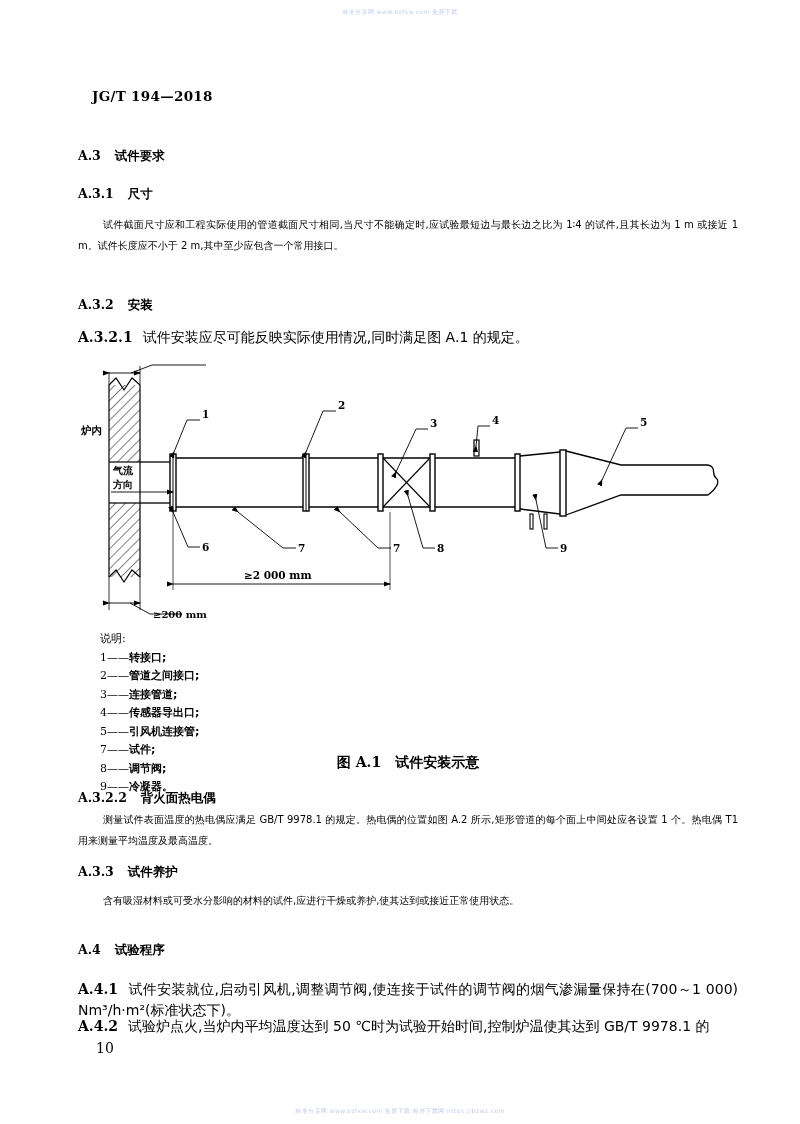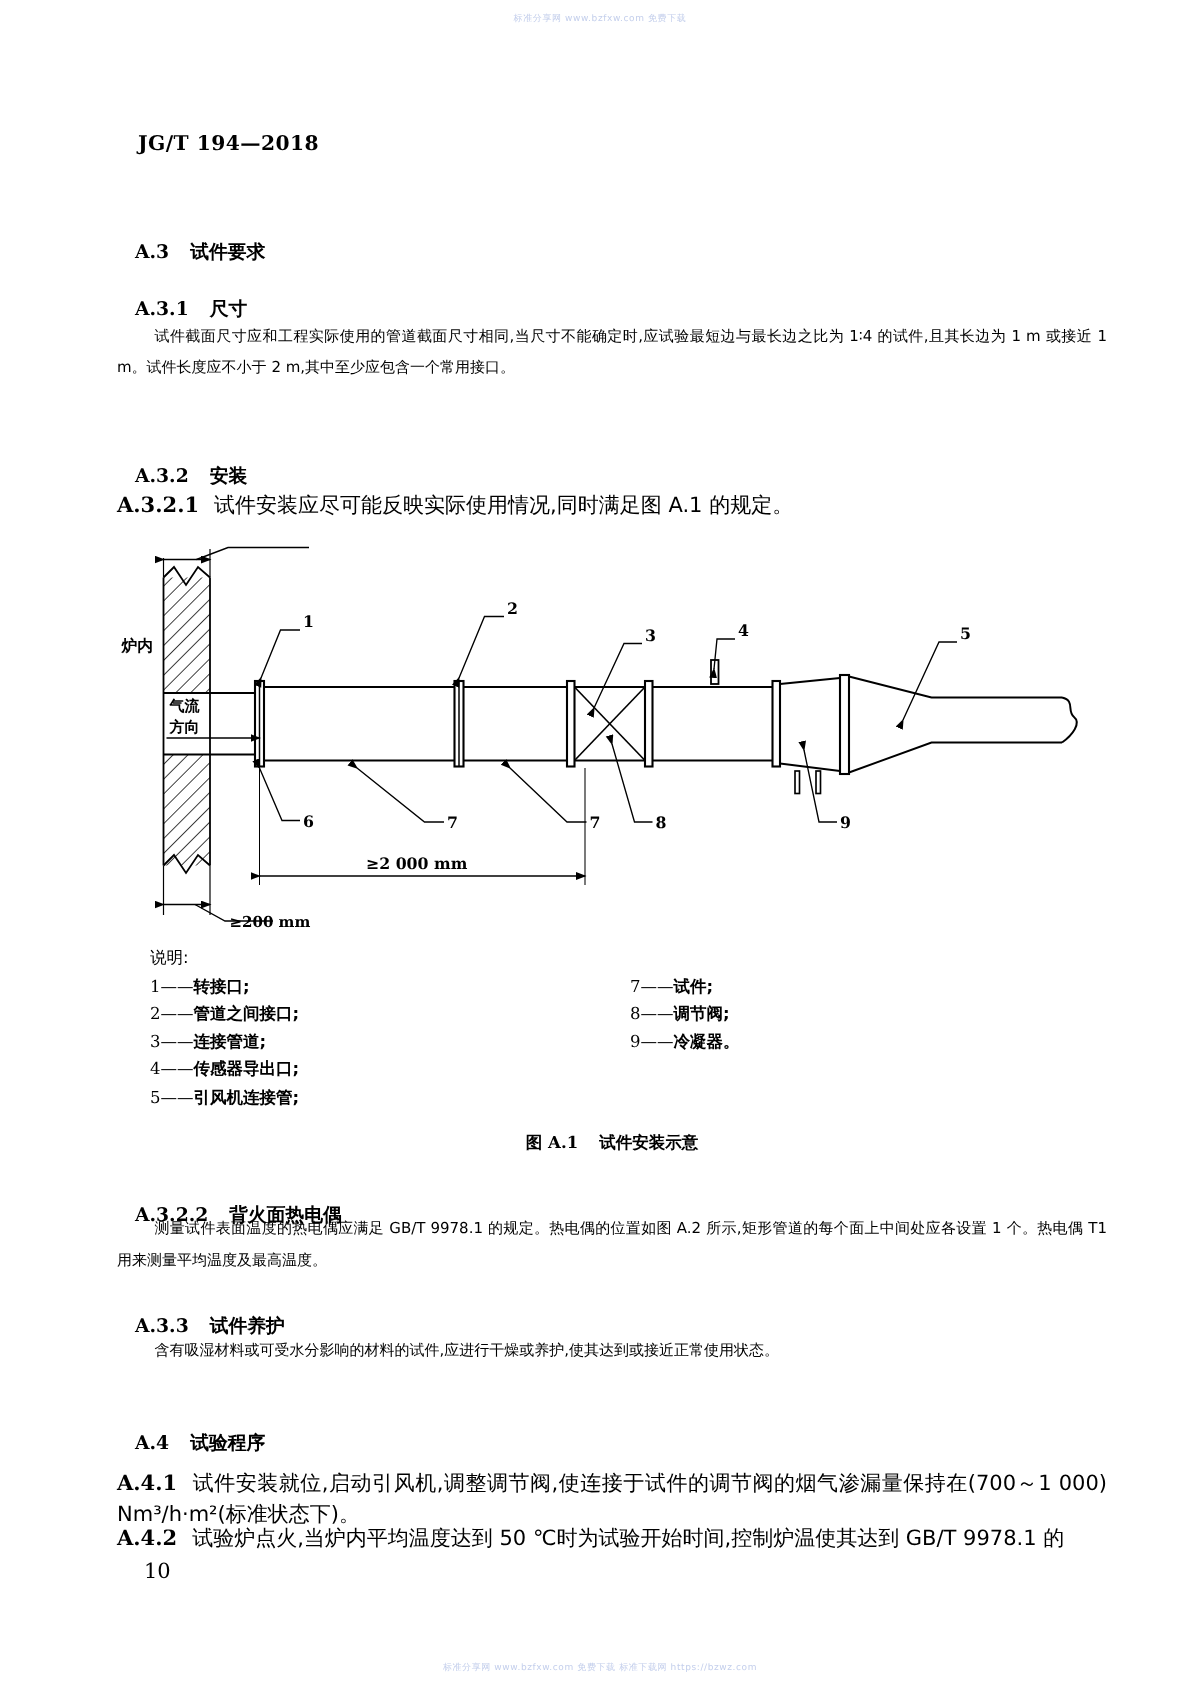--- a/index.html
+++ b/index.html
@@ -49,21 +49,21 @@
     font-weight: bold;
     font-size: 13.5px;
     letter-spacing: 0.3px;
     margin-left: 14px;
   }
 
   .sec-h {
     font-weight: bold;
     font-size: 12.5px;
     font-family: "DejaVu Sans", "Liberation Sans", sans-serif;
-    margin: 12px;
+    margin: 0;
   }
   .sec-h .num {
     font-family: "DejaVu Serif", "Liberation Serif", serif;
   }
   .sec-h .ttl {
     margin-left: 14px;
   }
   .para {
     font-size: 10px;
     line-height: 21px;
@@ -108,36 +108,37 @@
     left: 22px;
     top: 268px;
     width: 640px;
     font-size: 11px;
     line-height: 18.5px;
   }
   .legend-title { font-weight: normal; }
   .legend-cols {
     display: flex;
     gap: 0;
+    flex-direction: column;
   }
   .legend-col { width: 320px; }
   .legend-item { white-space: nowrap; font-weight: bold; }
   .legend-item .k {
     font-family: "DejaVu Serif", "Liberation Serif", serif;
     font-weight: normal;
   }
 
   .fig-caption {
     position: absolute;
     left: 0;
     top: 392px;
     width: 660px;
     text-align: center;
     font-weight: bold;
-    font-size: 11px;
+    font-size: 14px;
   }
   .fig-caption .cnum {
     font-family: "DejaVu Serif", "Liberation Serif", serif;
   }
 </style>
 </head>
 <body>
 
 <div class="page">
 

